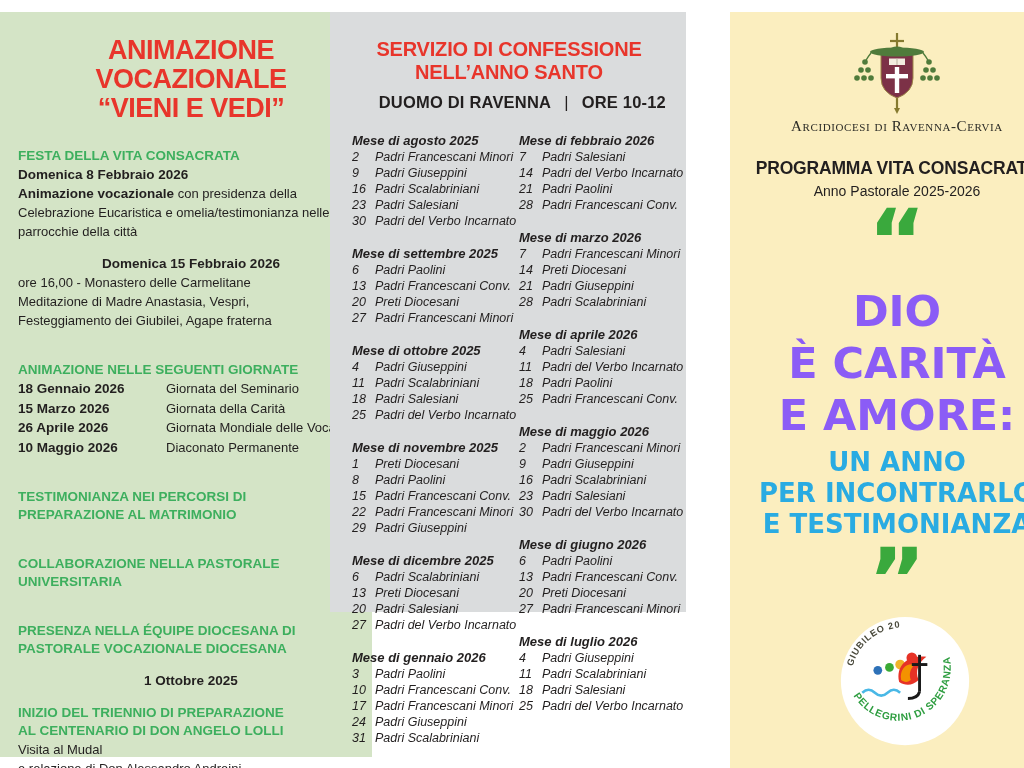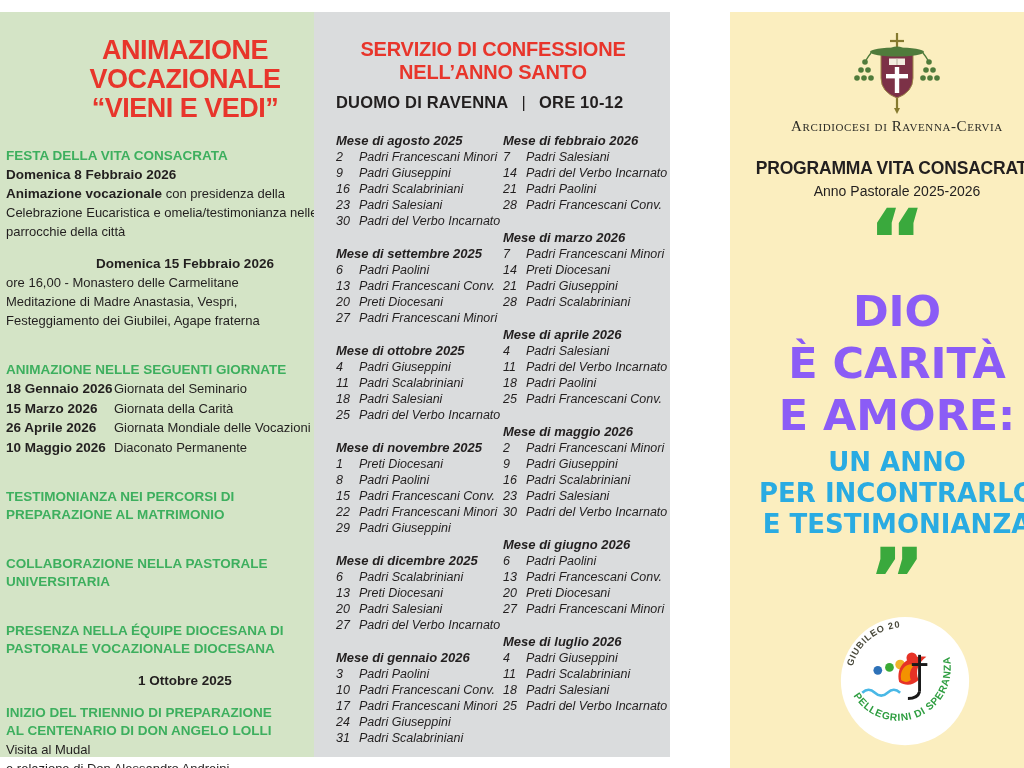--- a/index.html
+++ b/index.html
@@ -10,49 +10,49 @@
     color: #221f1f;
     position: relative;
     overflow: hidden;
   }
   .panel { position: absolute; top: 12px; box-sizing: border-box; }
 
   
   .panel-left {
     left: 0; width: 372px; height: 745px;
     background: #d4e4c6;
-    padding: 24px 8px 0 6px;
+    padding: 24px 8px 0 18px;
   }
   .left-title {
     color: #e8352b; font-weight: bold; text-align: center;
     font-size: 27px; line-height: 29px; letter-spacing: -0.5px;
     margin-bottom: 24px;
   }
   .blk { font-size: 13px; line-height: 19px; }
   .blk.heading { color: #3daf5e; font-weight: bold; font-size: 13.5px; line-height: 18px; margin-top: 14px; }
   .blk.heading.gap { margin-top: 31px; }
   .blk.boldline { font-weight: bold; font-size: 13.5px; }
   .blk.boldline.gap { margin-top: 13px; text-align: center; }
   .blk.par strong { font-size: 13.5px; }
-  .date-row { display: flex; font-size: 13px; line-height: 19.5px; }
+  .date-row { display: flex; font-size: 13px; line-height: 19.5px; gap: 40px; }
   .date-row .d { font-weight: bold; width: 108px; flex: 0 0 108px; font-size: 13.5px; }
 
   
   .panel-mid {
-    left: 314px; width: 356px; height: 745px;
+    left: 330px; width: 356px; height: 600px;
     background: #dadcdd;
     padding: 26px 10px 0 22px;
   }
   .mid-title {
     color: #e8352b; font-weight: bold; text-align: center;
     font-size: 20px; line-height: 23px; letter-spacing: -0.2px;
     margin: 0 10px 0 0;
   }
   .mid-sub {
-    text-align: left; font-weight: bold; font-size: 16.5px;
+    text-align: right; font-weight: bold; font-size: 16.5px;
     margin: 9px 10px 0 0; letter-spacing: 0.2px;
   }
   .mid-sub .sep { margin: 0 13px; font-weight: normal; }
   .cols { display: flex; margin-top: 21px; }
   .col { width: 167px; flex: 0 0 167px; }
   .month-block { margin-bottom: 17px; font-style: italic; }
   .month-name { font-weight: bold; font-size: 13px; line-height: 16px; white-space: nowrap; }
   .sched-row { display: flex; font-size: 12.5px; line-height: 16px; white-space: nowrap; }
   .sched-row .day { width: 23px; flex: 0 0 23px; }
 

